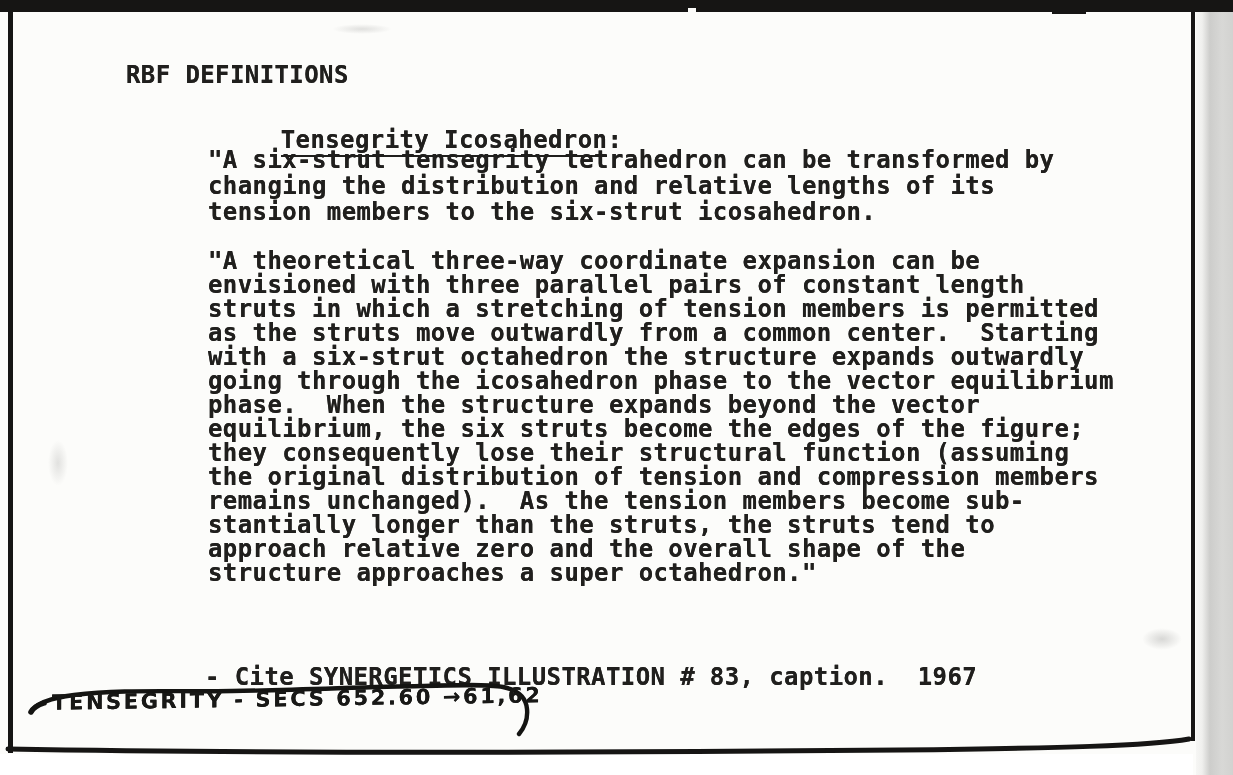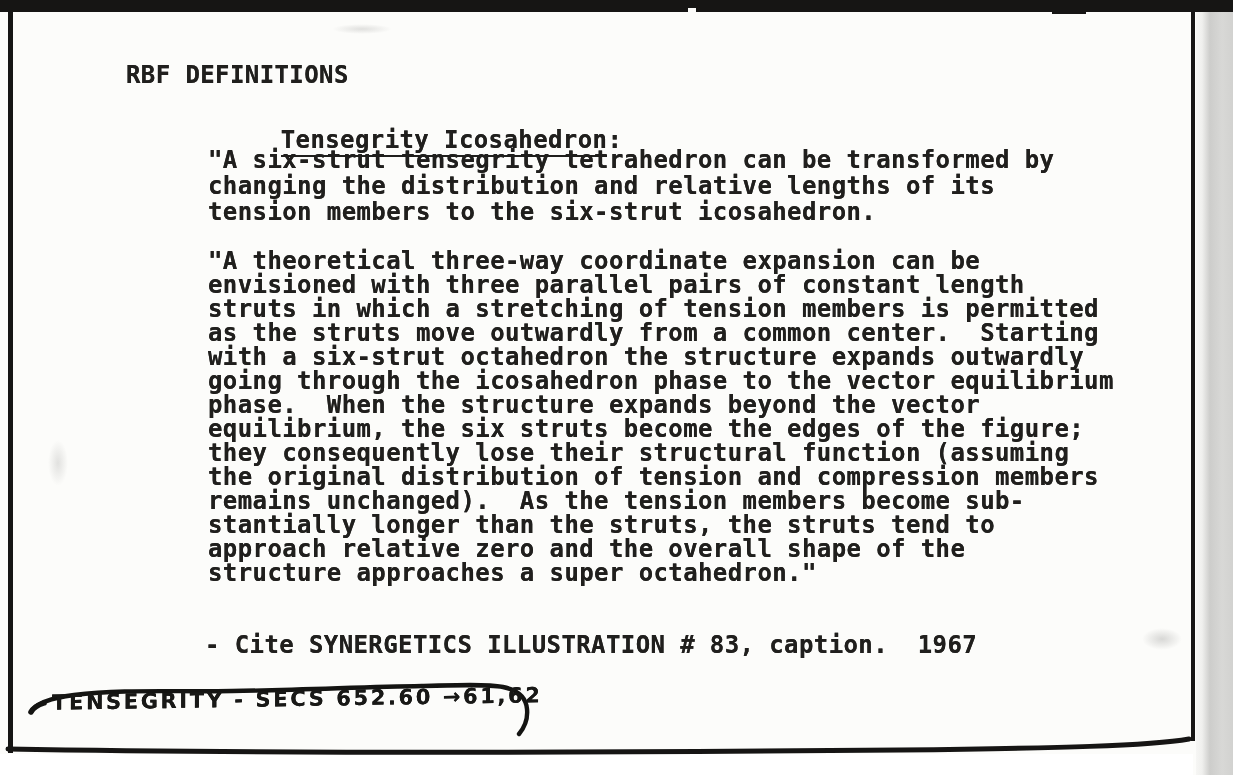--- a/index.html
+++ b/index.html
@@ -40,21 +40,21 @@
   }
   .doc-header { left: 126px; top: 50px; line-height: 26px; margin-top: 12px; }
   .section-title { left: 208px; top: 101px; line-height: 26px; }
   .section-title .u {
     border-bottom: 2.5px solid #201f1d;
     padding-bottom: 1px;
     margin-left: 43px;
   }
   .para-1 { left: 208px; top: 147px; line-height: 26px; width: 940px; }
   .para-2 { left: 208px; top: 249px; line-height: 24px; width: 960px; }
-  .citation { left: 205px; top: 632px; line-height: 26px; }
+  .citation { left: 205px; top: 664px; line-height: 26px; }
   .annotation-text {
     position: absolute; left: 52px; top: 687px;
     font-family: "DejaVu Sans", sans-serif;
     font-weight: 700;
     font-size: 21px;
     letter-spacing: 2.6px;
     color: #181816;
     transform: rotate(-0.9deg) skewX(-1deg);
     white-space: nowrap;
     text-shadow: 0 0 0.5px #181816;

